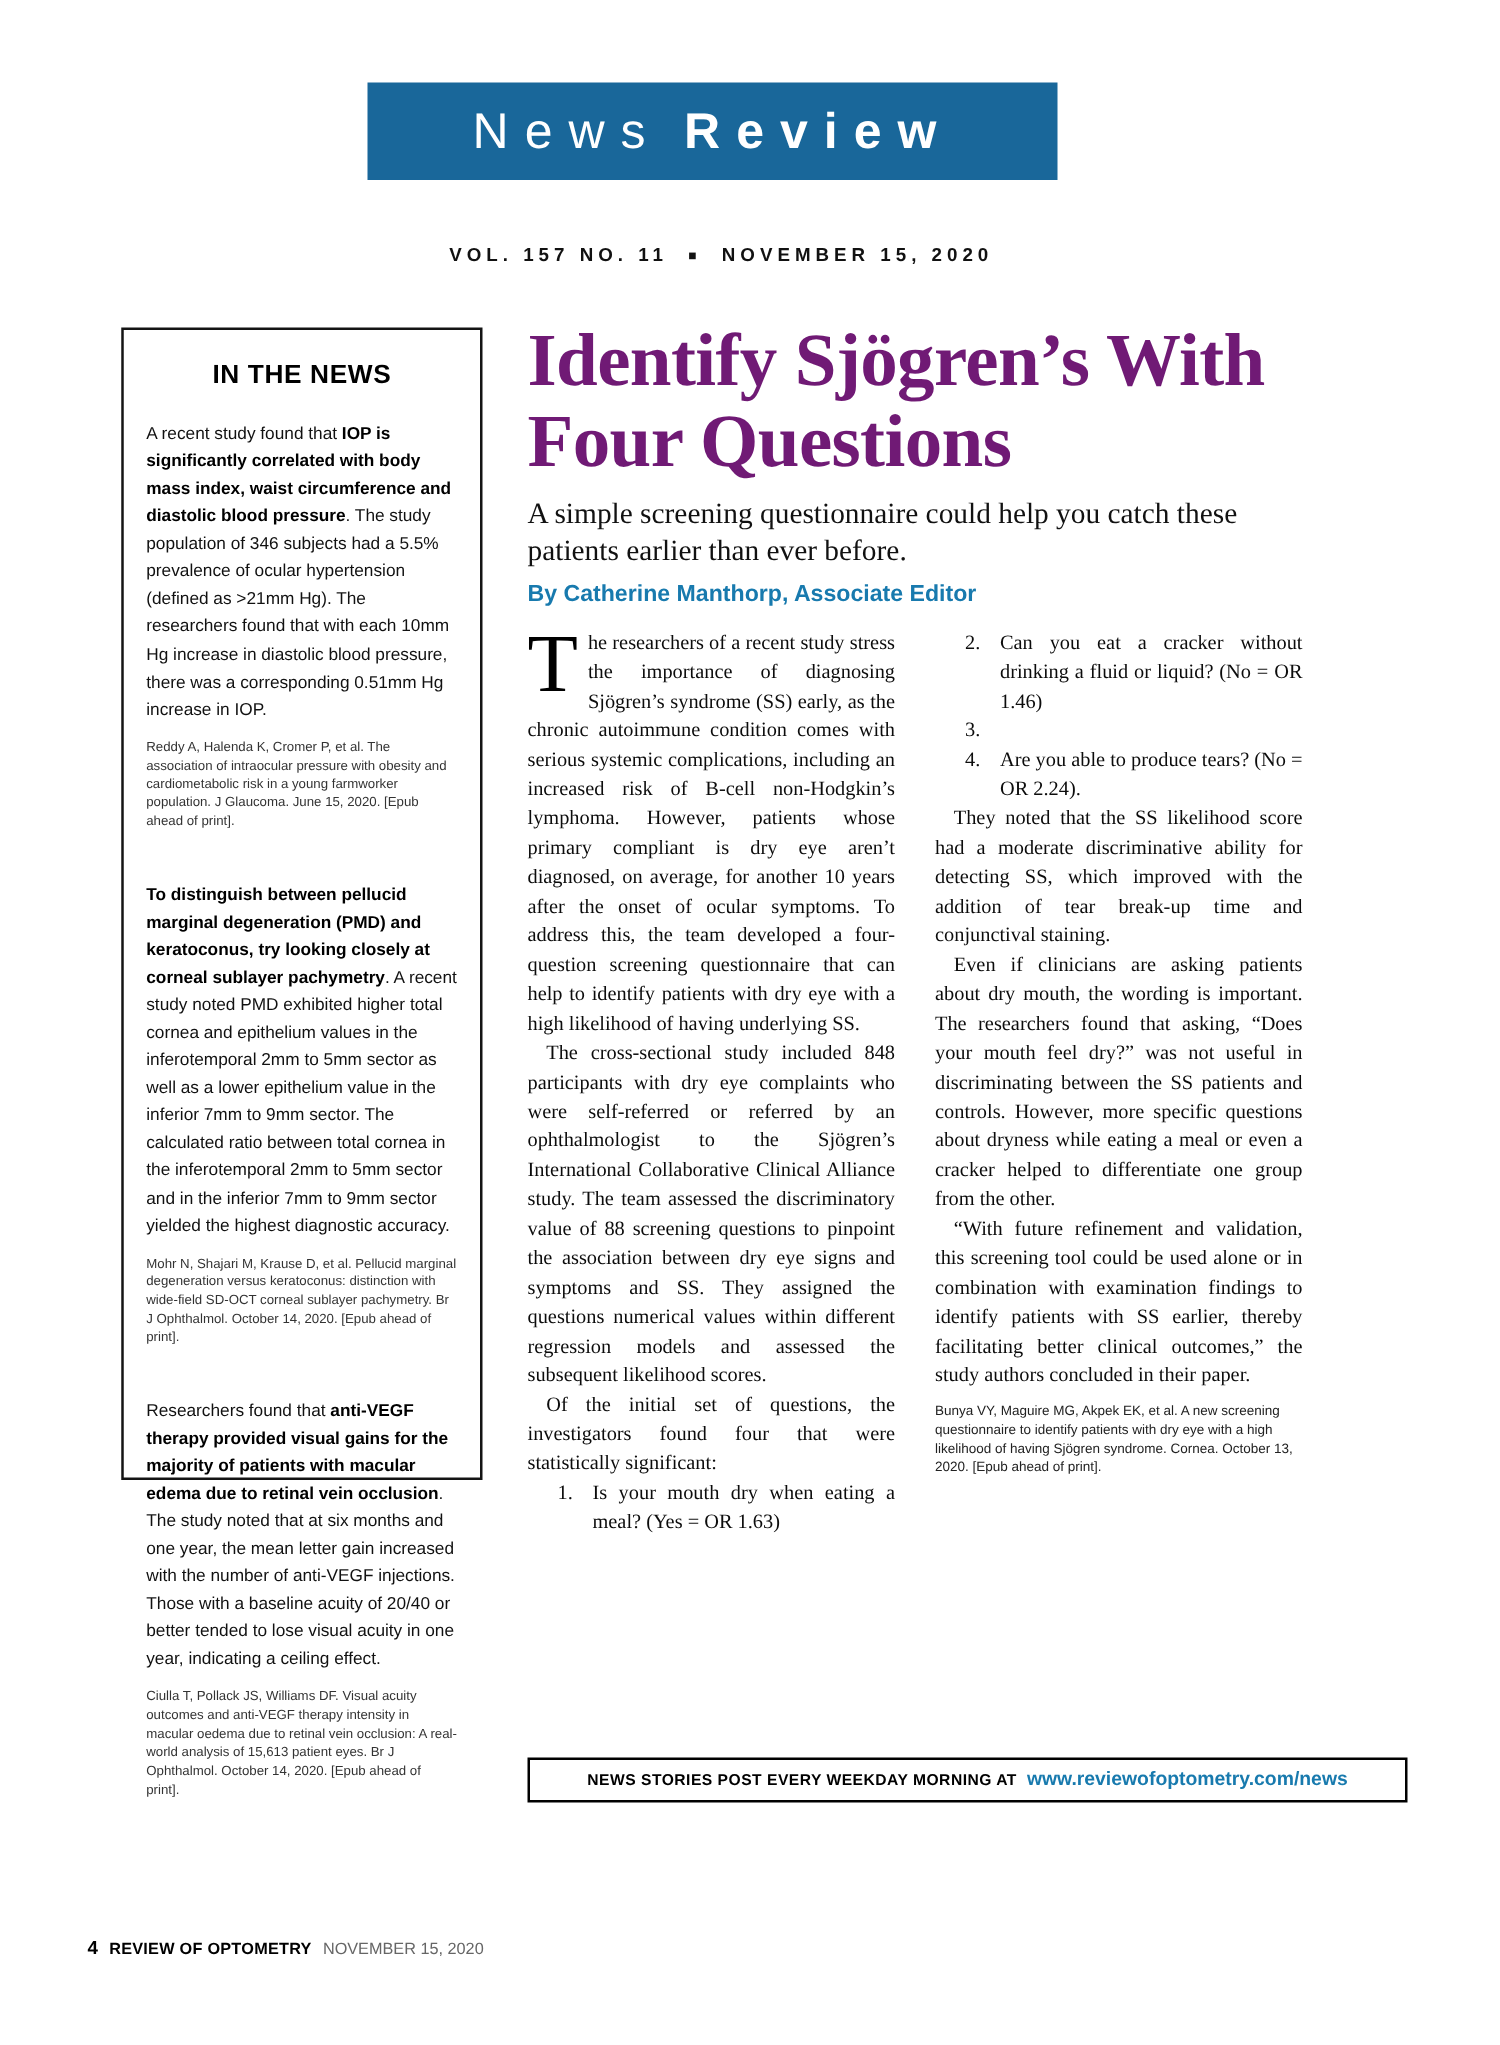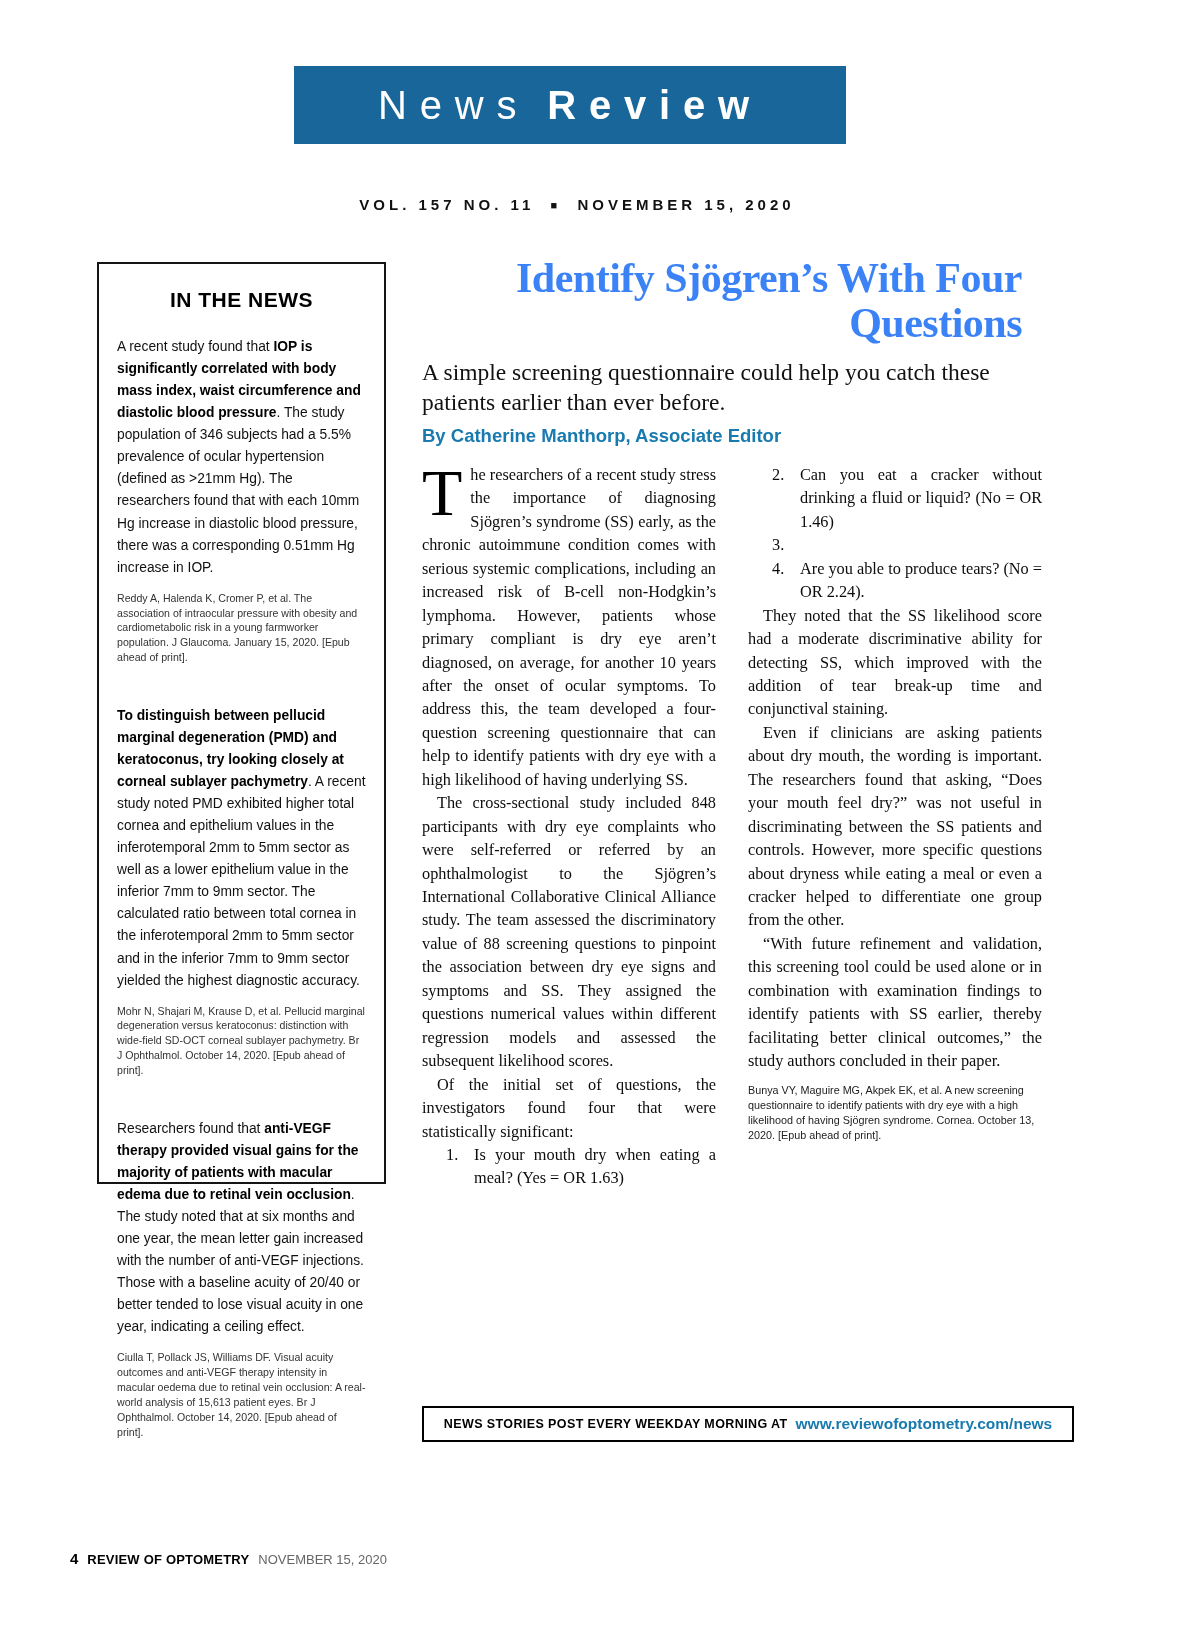--- a/index.html
+++ b/index.html
@@ -78,26 +78,25 @@
 
   
   .article {
     position: absolute;
     left: 422px; top: 256px;
     width: 620px;
   }
   .title {
     margin: 0;
     width: 600px;
-    font-size: 42px;
+    font-size: 60px;
     line-height: 1.08;
     font-weight: 700;
     letter-spacing: -0.5px;
-    color: #3b82f6;
-    text-align: right;
+    color: #701a75;
   }
   .deck {
     margin: 10px 0 0 0;
     width: 578px;
     font-size: 23.5px;
     line-height: 1.28;
     color: #111;
   }
   .byline {
     margin: 8px 0 0 0;
@@ -134,21 +133,21 @@
     text-align: left;
     text-indent: 0;
     margin-top: 10px !important;
     color: #222;
   }
 
   
   .news-footer-box {
     position: absolute;
     left: 422px; top: 1406px;
-    width: 652px; height: 36px;
+    width: 704px; height: 36px;
     border: 2px solid #000;
     background: #fff;
     display: flex;
     align-items: center;
     justify-content: center;
     gap: 8px;
     font-family: "Liberation Sans", sans-serif;
   }
   .nf-text { font-weight: 700; font-size: 12.5px; letter-spacing: 0.4px; color: #000; }
   .nf-url { font-weight: 700; font-size: 15.5px; color: #187aae; text-decoration: none; cursor: pointer; }
@@ -181,21 +180,21 @@
     <span class="sq">■</span>
     <span>NOVEMBER 15, 2020</span>
   </div>
 
   <aside class="news-box">
     <h2>IN THE NEWS</h2>
 
     <p class="nb-item">
       <span>A recent study found that </span><b>IOP is significantly correlated with body mass index, waist circumference and diastolic blood pressure</b><span>. The study population of 346 subjects had a 5.5% prevalence of ocular hypertension (defined as &gt;21mm Hg). The researchers found that with each 10mm Hg increase in diastolic blood pressure, there was a corresponding 0.51mm Hg increase in IOP.</span>
     </p>
-    <p class="nb-cite">Reddy A, Halenda K, Cromer P, et al. The association of intraocular pressure with obesity and cardiometabolic risk in a young farmworker population. J Glaucoma. January 15, 2020. [Epub ahead of print].</p>
+    <p class="nb-cite">Reddy A, Halenda K, Cromer P, et al. The association of intraocular pressure with obesity and cardiometabolic risk in a young farmworker population. J Glaucoma. June 15, 2020. [Epub ahead of print].</p>
 
     <p class="nb-item">
       <span></span><b>To distinguish between pellucid marginal degeneration (PMD) and keratoconus, try looking closely at corneal sublayer pachymetry</b><span>. A recent study noted PMD exhibited higher total cornea and epithelium values in the inferotemporal 2mm to 5mm sector as well as a lower epithelium value in the inferior 7mm to 9mm sector. The calculated ratio between total cornea in the inferotemporal 2mm to 5mm sector and in the inferior 7mm to 9mm sector yielded the highest diagnostic accuracy.</span>
     </p>
     <p class="nb-cite">Mohr N, Shajari M, Krause D, et al. Pellucid marginal degeneration versus keratoconus: distinction with wide-field SD-OCT corneal sublayer pachymetry. Br J Ophthalmol. October 14, 2020. [Epub ahead of print].</p>
 
     <p class="nb-item">
       <span>Researchers found that </span><b>anti-VEGF therapy provided visual gains for the majority of patients with macular edema due to retinal vein occlusion</b><span>. The study noted that at six months and one year, the mean letter gain increased with the number of anti-VEGF injections. Those with a baseline acuity of 20/40 or better tended to lose visual acuity in one year, indicating a ceiling effect.</span>
     </p>
     <p class="nb-cite">Ciulla T, Pollack JS, Williams DF. Visual acuity outcomes and anti-VEGF therapy intensity in macular oedema due to retinal vein occlusion: A real-world analysis of 15,613 patient eyes. Br J Ophthalmol. October 14, 2020. [Epub ahead of print].</p>

